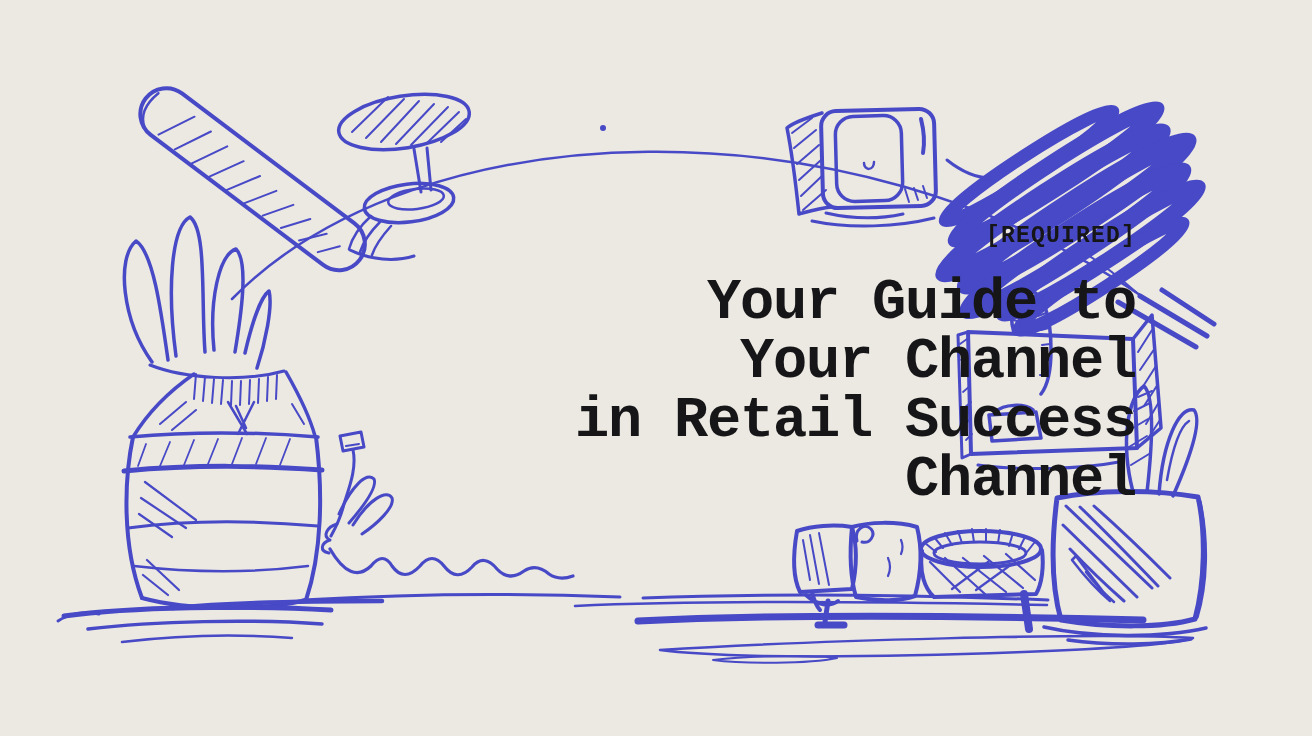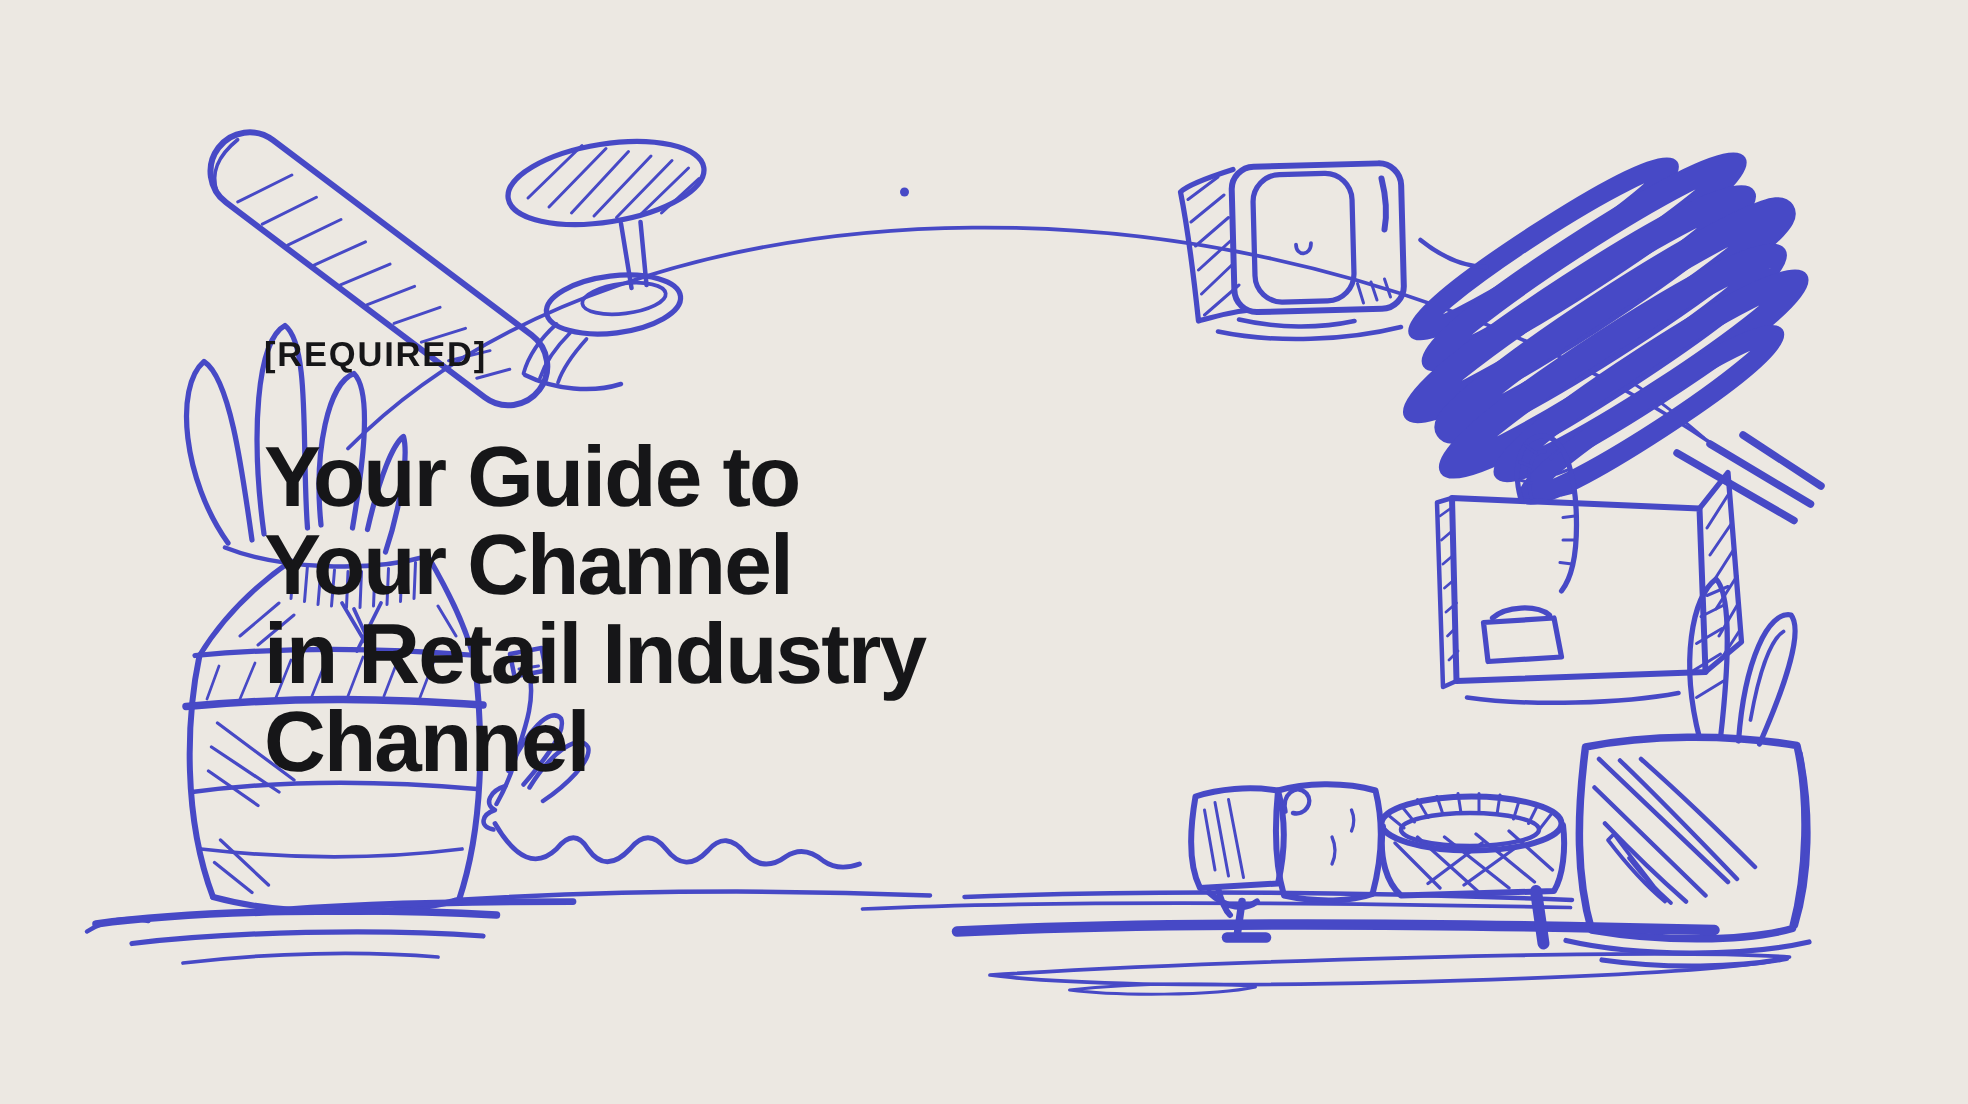--- a/index.html
+++ b/index.html
@@ -1,23 +1,23 @@
 <!DOCTYPE html>
 <html style="--bg: #ECE8E2; --ink: #4749C6; --text: #161618;"><head>
 <meta charset="utf-8">
 <style>
   :root { --bg:#ECE8E2; --ink:#4749C6; --text:#161618; }
   * { margin:0; padding:0; box-sizing:border-box; }
   html,body { width:1312px; height:736px; }
   body { background:var(--bg); font-family:"Liberation Sans", sans-serif; overflow:hidden; }
   .stage { position:relative; width:1312px; height:736px; background:var(--bg); }
   .sketch { position:absolute; inset:0; width:100%; height:100%; color:var(--ink); }
-  .text-block { position:absolute; left:50%; top:222px; transform:translateX(-50%); width:960px; text-align:left; color:var(--text); }
+  .text-block { position:absolute; left:50%; top:222px; transform:translateX(-50%); width:960px; text-align:right; color:var(--text);font-family:Liberation Mono, monospace; }
   .badge { font-size:23px; font-weight:700; letter-spacing:1.2px; line-height:28px; }
-  .title { margin-top:39px; font-size:57px; line-height:59px; font-weight:700; letter-spacing:-1.2px; }
+  .title { margin-top:24px; font-size:57px; line-height:59px; font-weight:700; letter-spacing:-1.2px; }
   .title .line { display:block; }
 </style>
 </head>
 <body>
 
 <main class="stage">
 
   <svg class="sketch" viewBox="0 0 1312 736" aria-hidden="true">
     <g fill="none" stroke="currentColor" stroke-linecap="round" stroke-linejoin="round" stroke-width="3.5">
 
@@ -156,18 +156,18 @@
       </g>
 
     </g>
   </svg>
 
   <header class="text-block">
     <div class="badge">[REQUIRED]</div>
     <h1 class="title">
       <span class="line">Your Guide to</span>
       <span class="line">Your Channel</span>
-      <span class="line">in Retail Industry</span>
+      <span class="line">in Retail Success</span>
       <span class="line">Channel</span>
     </h1>
   </header>
 
 </main>
 
 </body></html>

